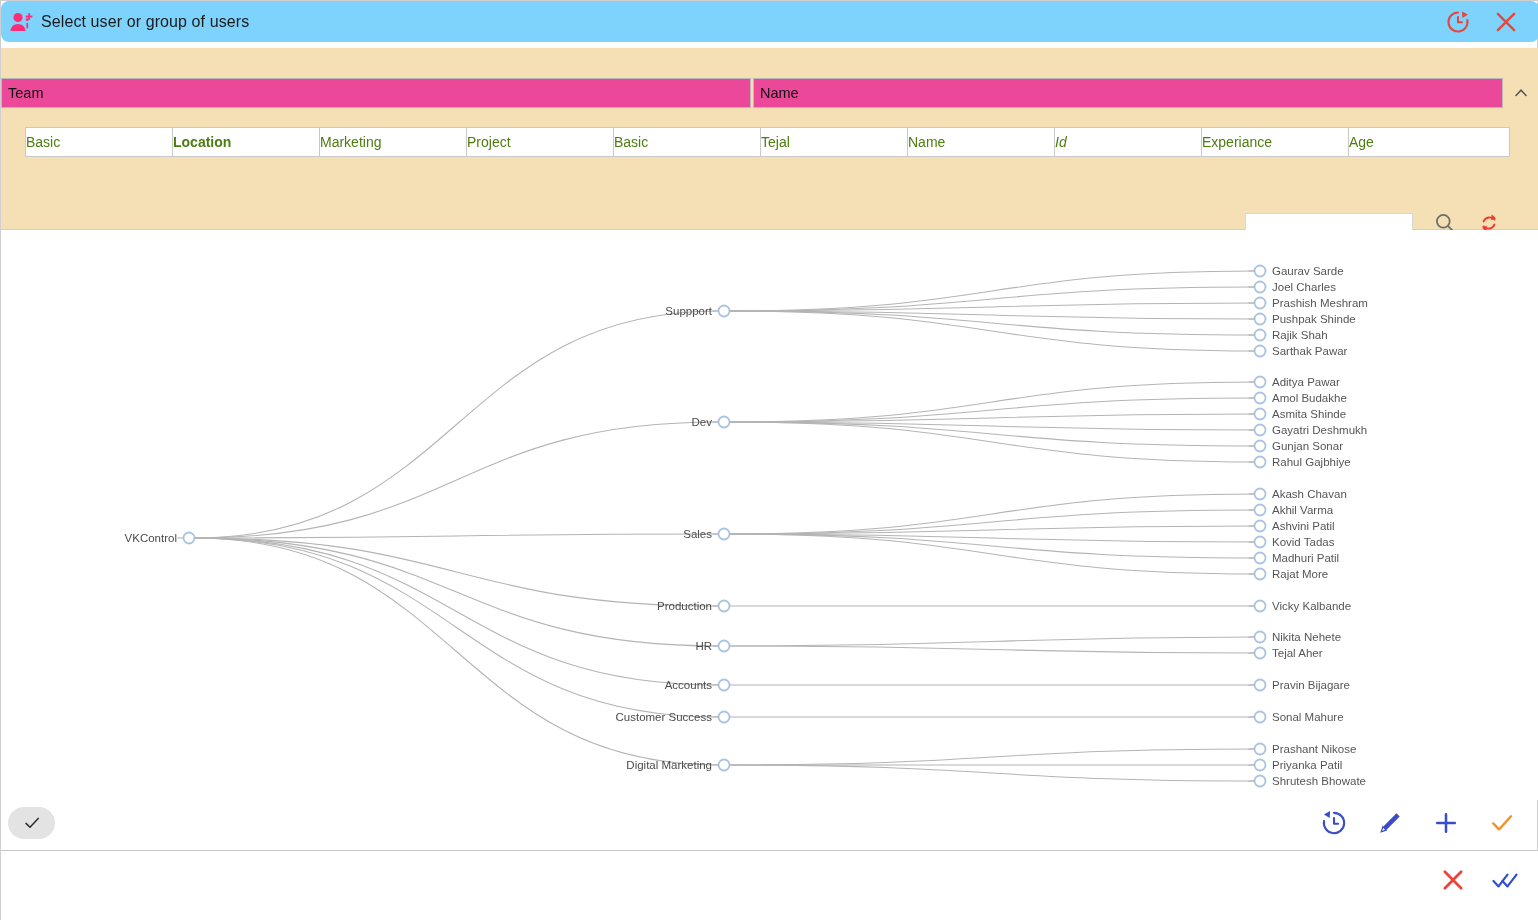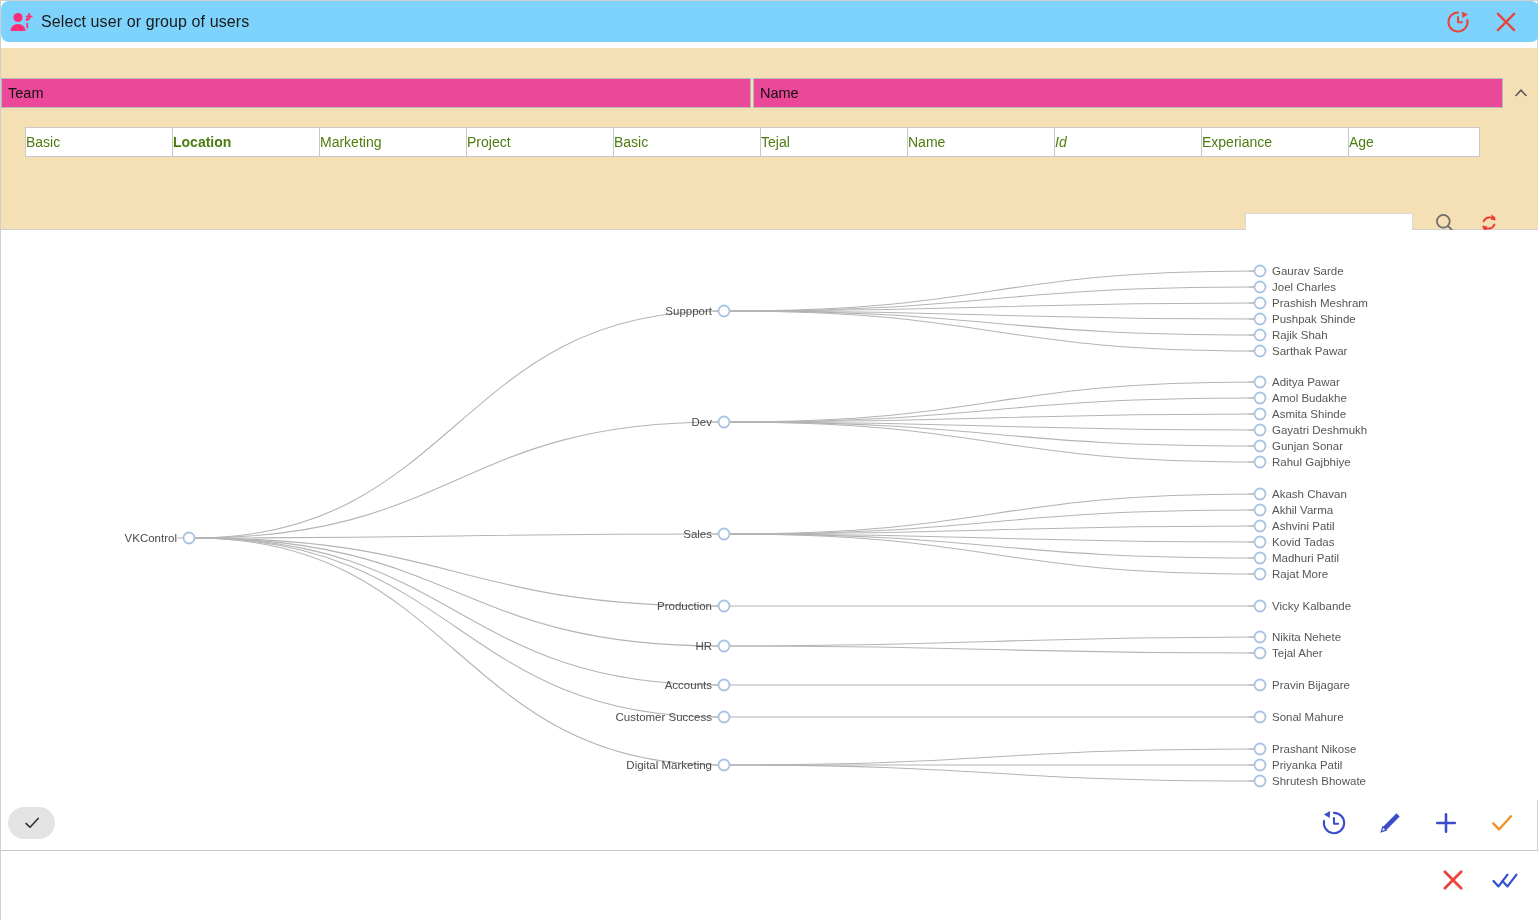--- a/index.html
+++ b/index.html
@@ -205,21 +205,21 @@
         </div>
         <div class="cell" style="width: 147px;">
           <span>Name</span>
         </div>
         <div class="cell" style="width: 147px; font-style: italic;">
           <span>Id</span>
         </div>
         <div class="cell" style="width: 147px;">
           <span>Experiance</span>
         </div>
-        <div class="cell" style="width: 132px;">
+        <div class="cell" style="width: 162px;">
           <span>Age</span>
         </div>
       </div>
 
     <div class="search-row">
       <input class="search-input" type="text" placeholder="" style="">
       <svg class="icon-btn" viewBox="0 0 24 24">
         <circle cx="10.3" cy="10.3" r="6.4" fill="none" stroke="#6d6d6d" stroke-width="1.7"></circle>
         <path d="M15.1 15.1 L20.4 20.4" stroke="#6d6d6d" stroke-width="1.7" stroke-linecap="round"></path>
       </svg>

